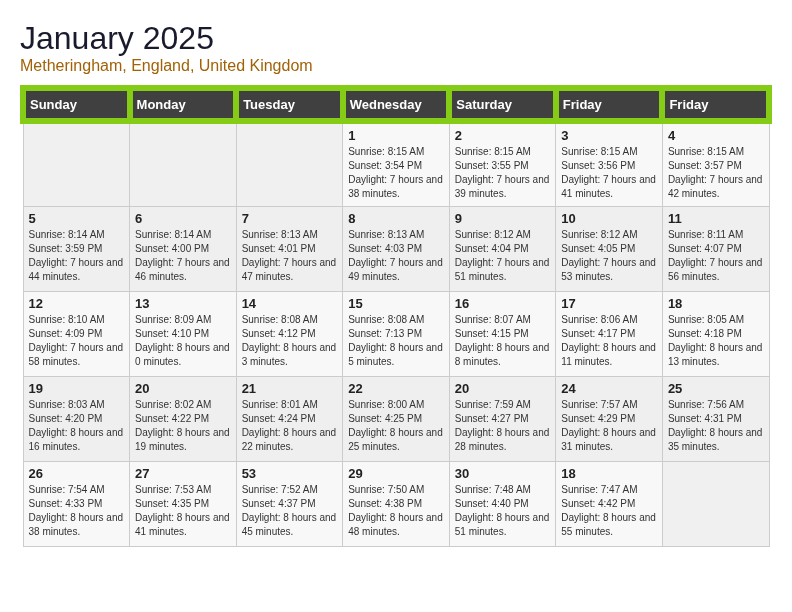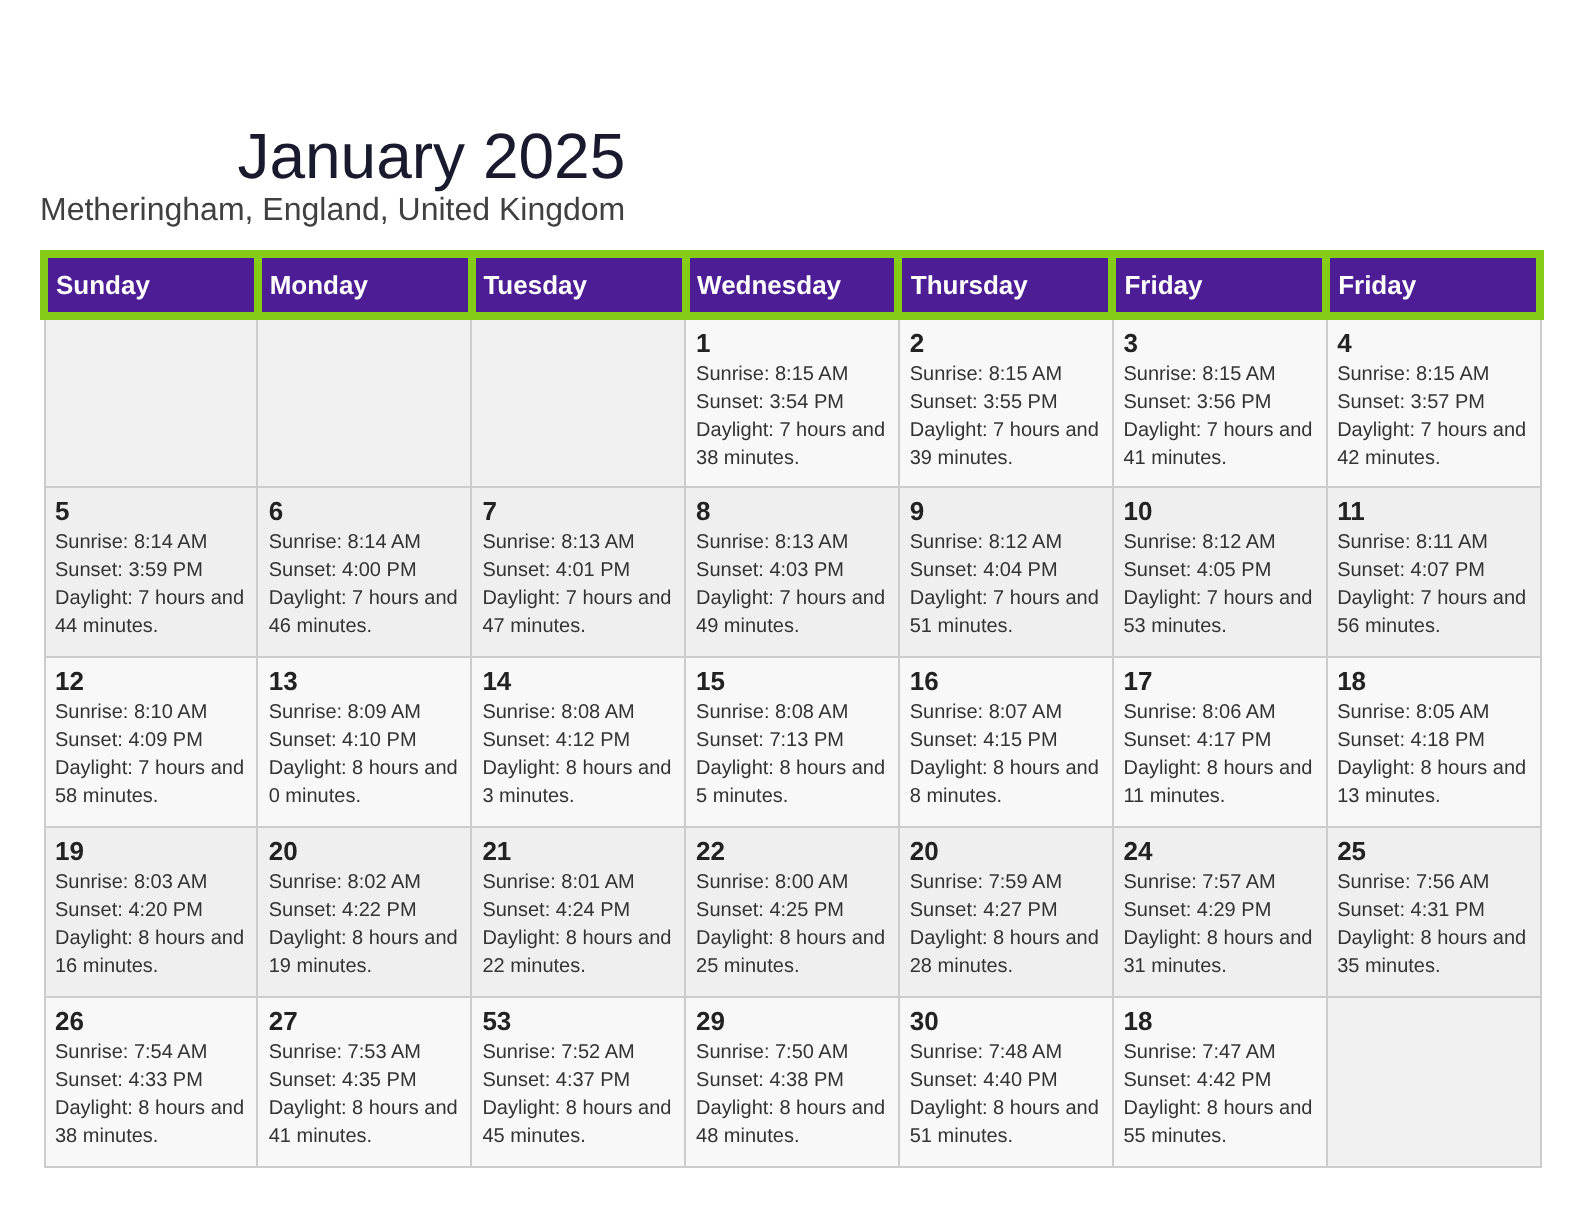--- a/index.html
+++ b/index.html
@@ -28,45 +28,44 @@
       line-height: 1.1;
     }
     .logo-text span {
       color: #3a7bd5;
     }
     .logo-icon {
       width: 32px;
       height: 32px;
     }
     .title-block {
-      text-align: right;
-      margin-top: 40px;
+      text-align: left;
     }
     .calendar-title {
       font-size: 32px;
       font-weight: normal;
       color: #1a1a2e;
     }
     .calendar-subtitle {
       font-size: 16px;
-      color: #404040;
+      color: #a16207;
     }
     table {
       width: 100%;
       border-collapse: collapse;
       table-layout: fixed;
     }
     thead tr th {
-      background-color: #4c1d95;
+      background-color: #404040;
       color: #fff;
       font-size: 13px;
       font-weight: bold;
       padding: 6px 4px;
       text-align: left;
-      border: 4px solid #84cc16;
+      border: 6px solid #84cc16;
     }
     tbody tr td {
       border: 1px solid #ccc;
       vertical-align: top;
       padding: 4px 5px;
       min-height: 80px;
       height: 85px;
       font-size: 10.5px;
       color: #222;
       background: #fff;
@@ -102,21 +101,21 @@
   </div>
 </div>
 
 <table>
   <thead>
     <tr>
       <th>Sunday</th>
       <th>Monday</th>
       <th>Tuesday</th>
       <th>Wednesday</th>
-      <th>Thursday</th>
+      <th>Saturday</th>
       <th>Friday</th>
       <th>Friday</th>
     </tr>
   </thead>
   <tbody id="calendar-body">
   <tr>
         <td class="empty-cell"></td>
         <td class="empty-cell"></td>
         <td class="empty-cell"></td>
         <td>

